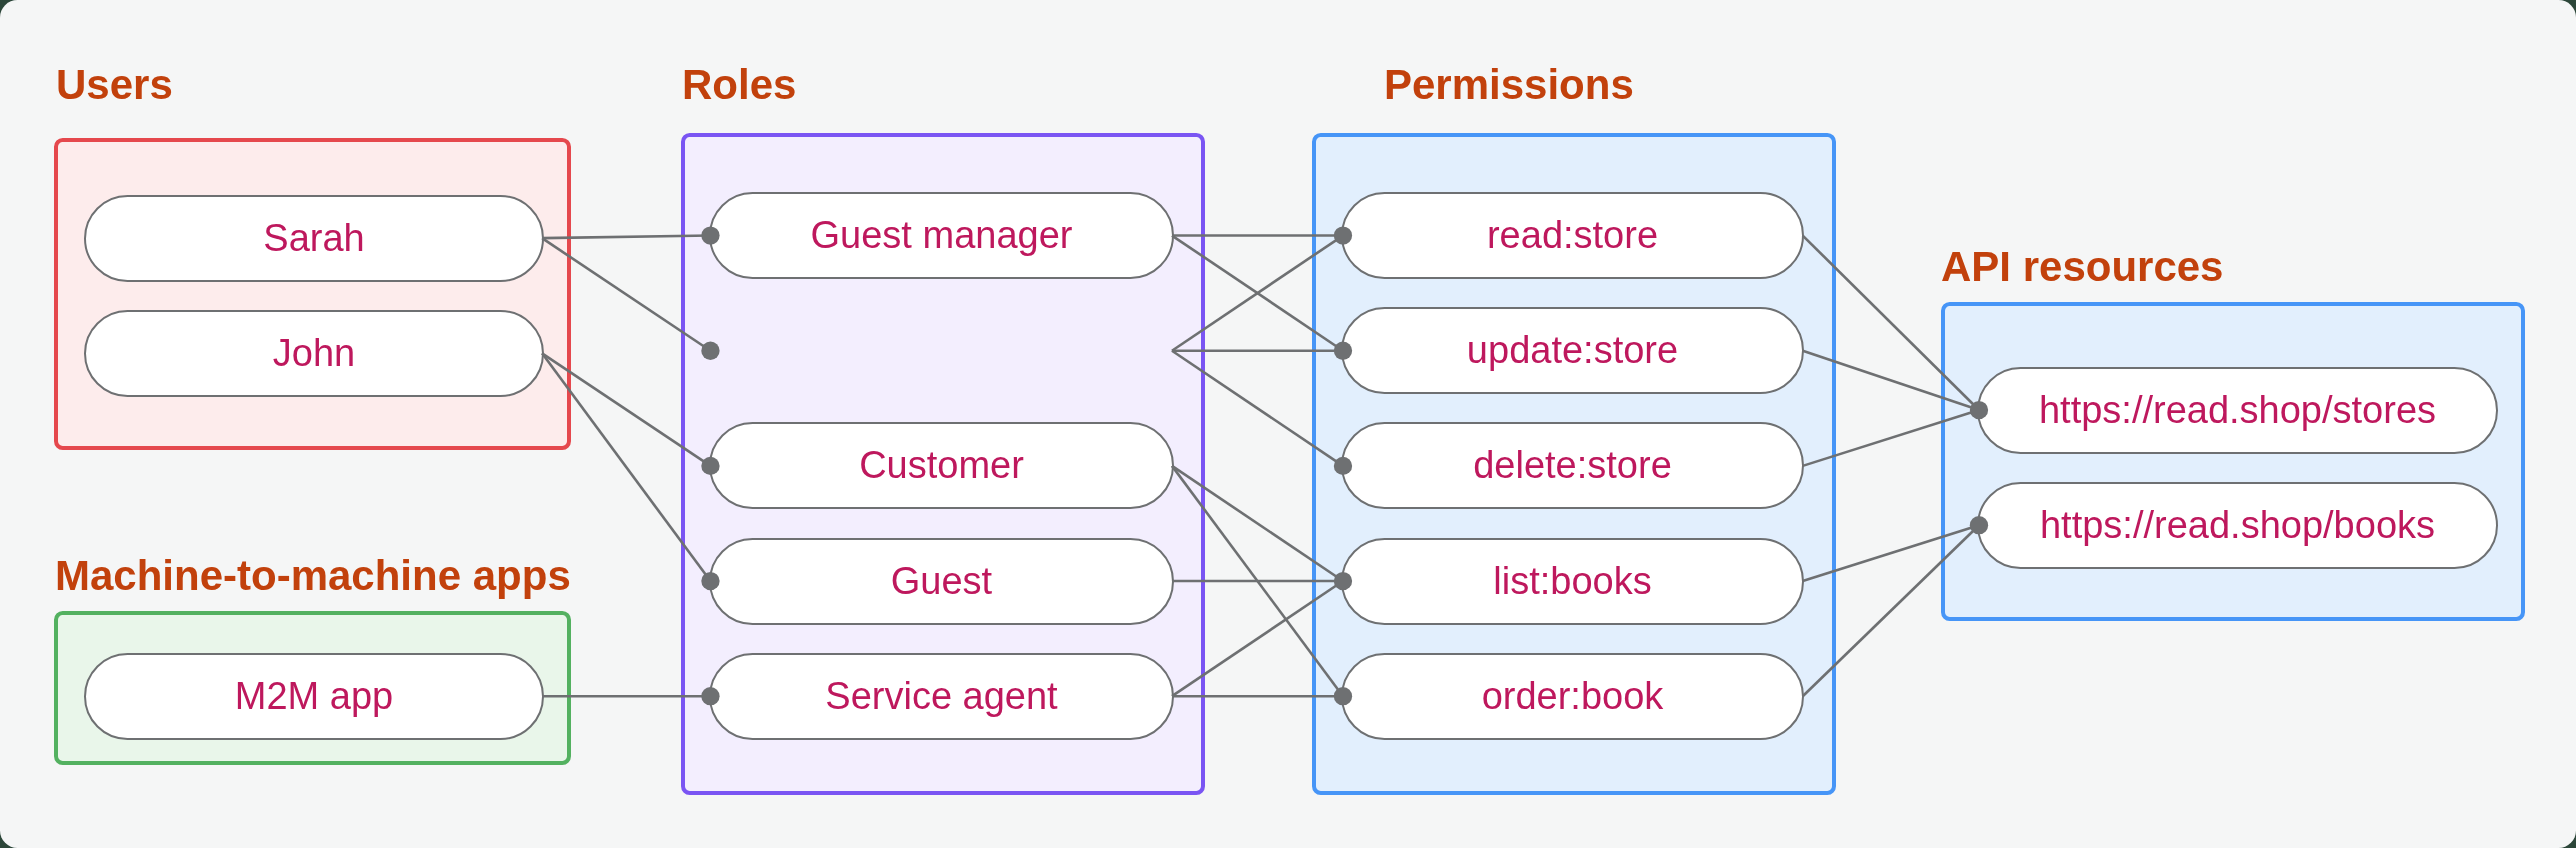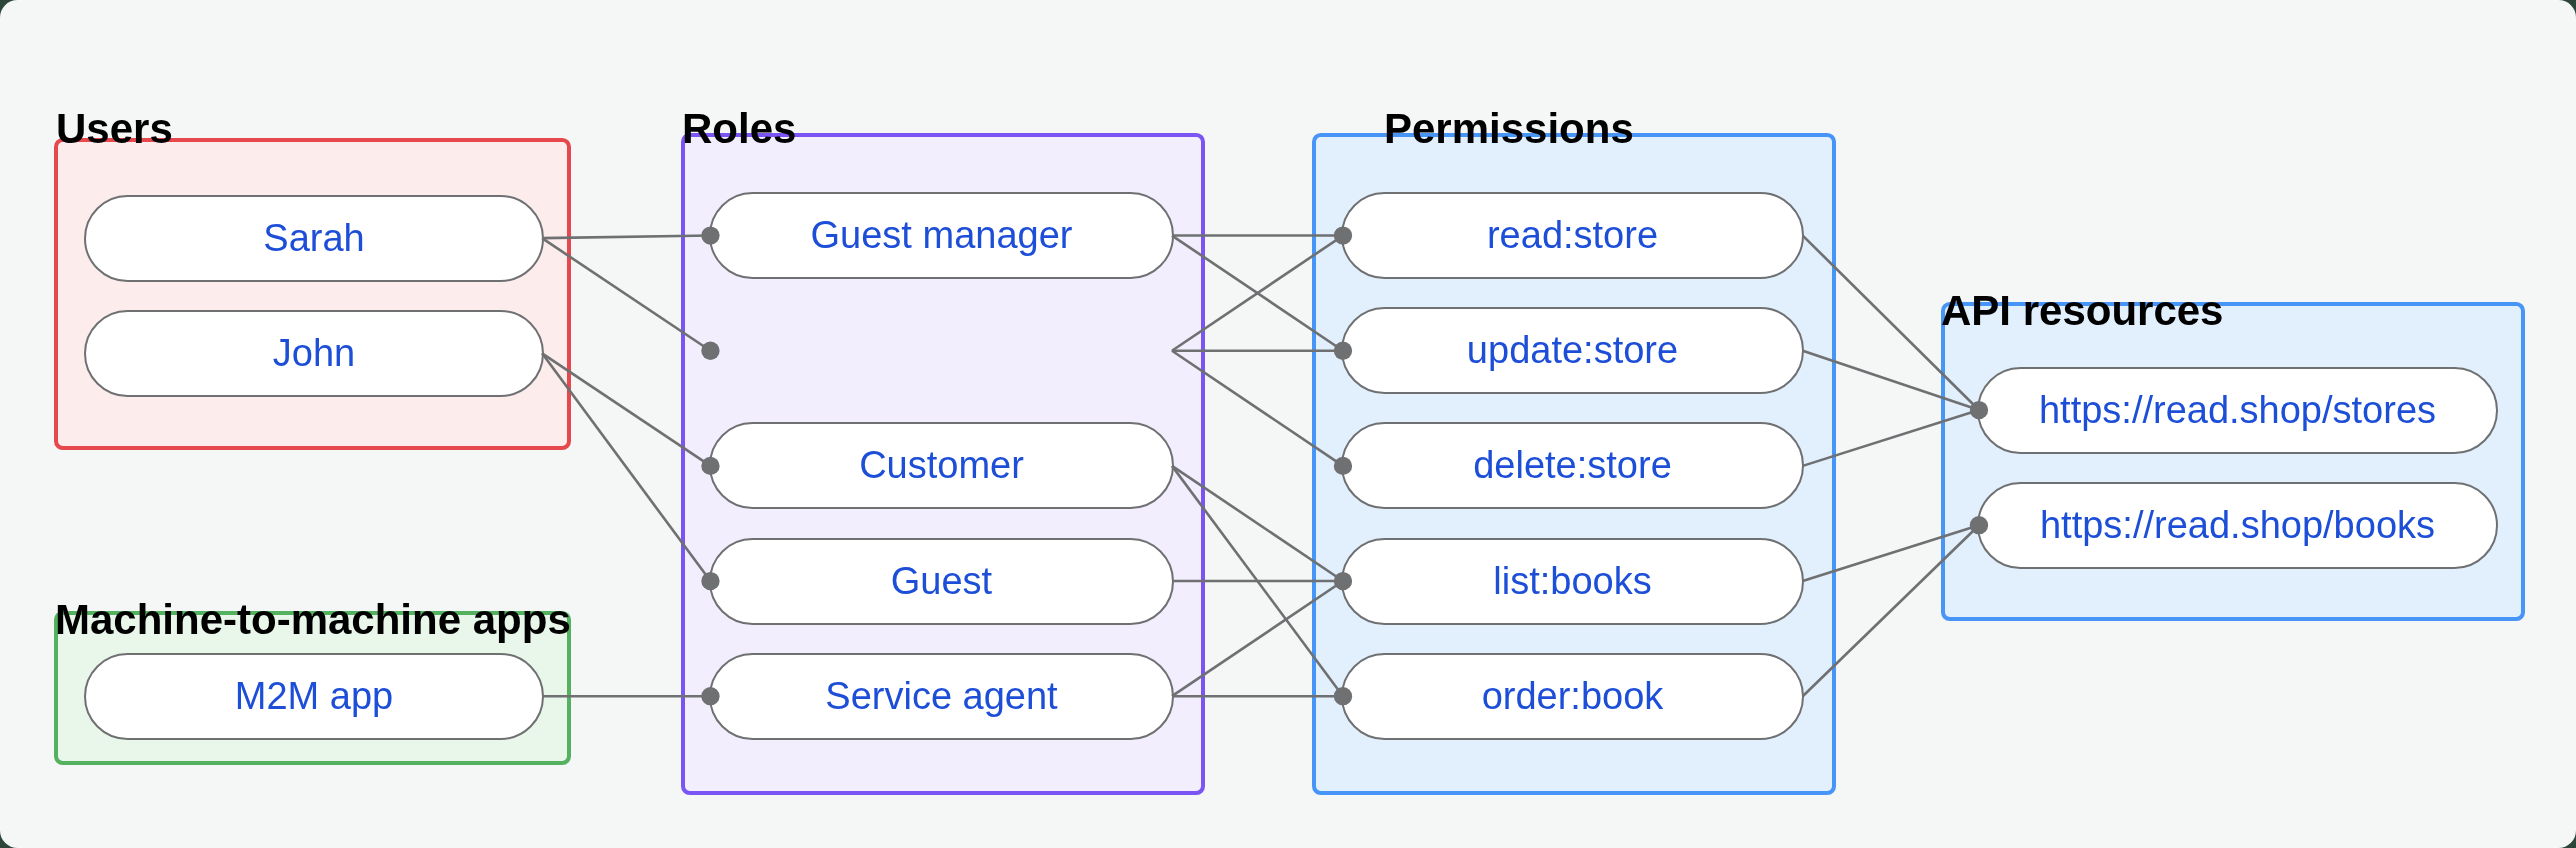--- a/index.html
+++ b/index.html
@@ -16,34 +16,34 @@
     position:absolute; border:4.4px solid #999; border-radius:8.7px;
     box-sizing:border-box; z-index:1;
   }
   [data-group="users"]       { left:54px;   top:138px; width:517px; height:312px; }
   [data-group="m2m"]         { left:54px;   top:611px; width:517px; height:154px; }
   [data-group="roles"]       { left:681px;  top:133px; width:524px; height:662px; }
   [data-group="permissions"] { left:1312px; top:133px; width:524px; height:662px; }
   [data-group="api"]         { left:1941px; top:302px; width:584px; height:319px; }
 
   .heading {
-    position:absolute; font-size:42px; font-weight:600; color:#000000;
-    z-index:2; white-space:nowrap; line-height:1.15;margin-top:44px;
+    position:absolute; font-size:42px; font-weight:600; color:#c2410c;
+    z-index:2; white-space:nowrap; line-height:1.15;
   }
   #h-users       { left:56px;   top:61px;  }
   #h-roles       { left:682px;  top:61px;  }
   #h-permissions { left:1384px; top:61px;  }
   #h-api         { left:1941px; top:243px; }
   #h-m2m         { left:55px;   top:552px; }
 
   .pill {
     position:absolute; height:87px; background:#ffffff;
     border:2.6px solid #6e7072; border-radius:44px; box-sizing:border-box;
     display:flex; align-items:center; justify-content:center;
-    font-size:38px; color:#1d4ed8; z-index:3; white-space:nowrap;
+    font-size:38px; color:#be185d; z-index:3; white-space:nowrap;
   }
   [data-node="sarah"]         { left:84px;   top:195px; width:460px; }
   [data-node="john"]          { left:84px;   top:310px; width:460px; }
   [data-node="m2m_app"]       { left:84px;   top:653px; width:460px; }
 
   [data-node="store_manager"] { left:709px;  top:192px; width:465px; }
   [data-node="store_admin"]   { left:709px;  top:307px; width:465px; }
   [data-node="customer"]      { left:709px;  top:422px; width:465px; }
   [data-node="guest"]         { left:709px;  top:538px; width:465px; }
   [data-node="service_agent"] { left:709px;  top:653px; width:465px; }

